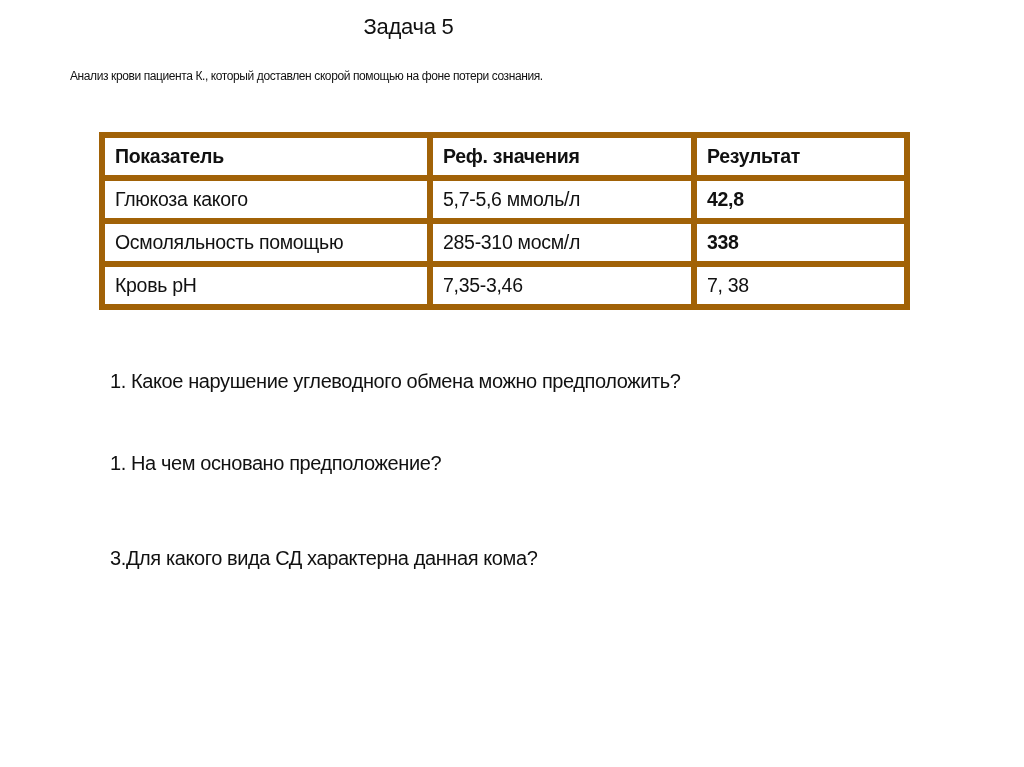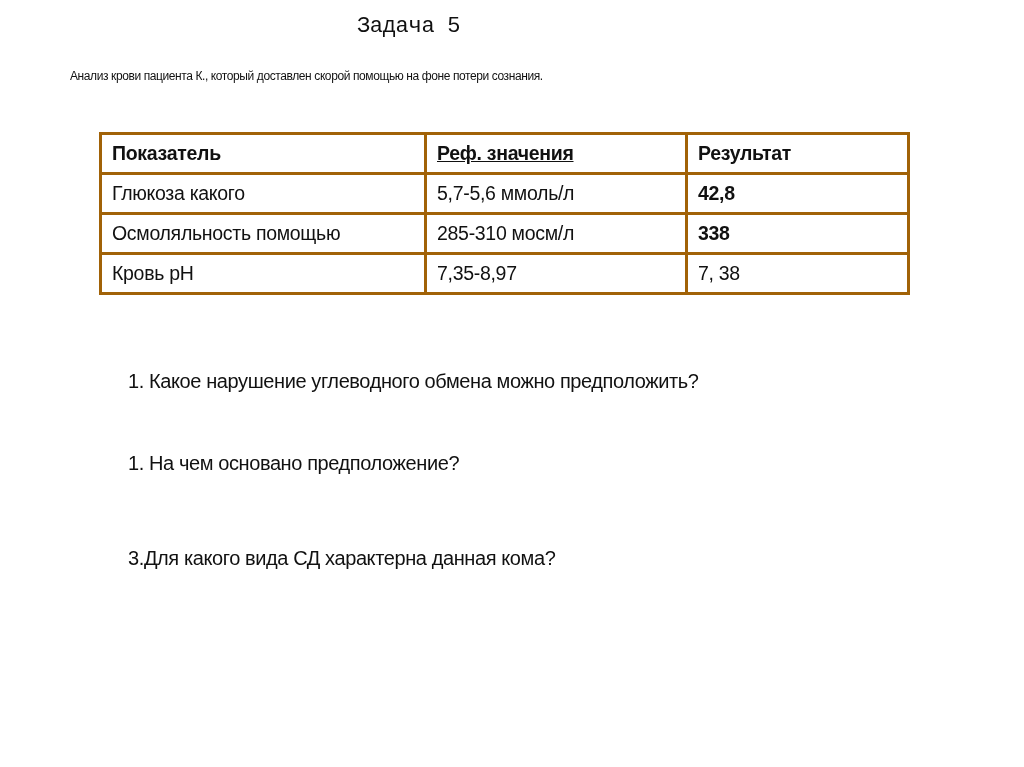--- a/index.html
+++ b/index.html
@@ -2,40 +2,40 @@
 <html><head>
 <meta charset="utf-8">
 <style>
   html, body { margin: 0; padding: 0; }
   body {
     width: 1024px; height: 767px; background: #ffffff; position: relative; overflow: hidden;
     font-family: "Liberation Sans", sans-serif; color: #111;
   }
   .title {
     position: absolute; top: 14px; left: 0; width: 817px; text-align: center;
-    font-size: 22px; letter-spacing: -0.3px; font-family: Liberation Mono, monospace;
+    font-size: 22px; letter-spacing: -0.3px;
   }
   .intro {
     position: absolute; top: 61px; left: 70px; width: 860px;
     font-size: 12px; line-height: 30px; letter-spacing: -0.4px;
   }
   table.lab {
     position: absolute; top: 132px; left: 99px; width: 811px;
     border-collapse: collapse; font-size: 19.5px; letter-spacing: -0.3px;
   }
   table.lab td, table.lab th {
-    border: 3px solid #a16207; height: 37px; padding: 0 0 0 10px; text-align: left;
+    border: 6px solid #a16207; height: 37px; padding: 0 0 0 10px; text-align: left;
     vertical-align: middle;
   }
   table.lab th { font-weight: bold; }
   .col1 { width: 312px; }
-  .col2 { width: 248px; text-decoration: underline; }
+  .col2 { width: 248px; }
   .bold { font-weight: bold; }
   .q {
-    position: absolute; left: 128px; font-size: 20px; letter-spacing: -0.4px;
+    position: absolute; left: 110px; font-size: 20px; letter-spacing: -0.4px;
   }
 </style>
 </head>
 <body>
 
 <div class="title">Задача 5</div>
 <div class="intro">Анализ крови пациента К., который доставлен скорой помощью на фоне потери сознания.</div>
 
 <table class="lab">
   <tbody>
@@ -49,21 +49,21 @@
     <td>5,7-5,6 ммоль/л</td>
     <td class="bold">42,8</td>
   </tr>
   <tr>
     <td>Осмоляльность помощью</td>
     <td>285-310 мосм/л</td>
     <td class="bold">338</td>
   </tr>
   <tr>
     <td>Кровь pH</td>
-    <td>7,35-8,97</td>
+    <td>7,35-3,46</td>
     <td>7, 38</td>
   </tr>
 </tbody>
   </table>
 
 <div class="q" style="top:370px;">1. Какое нарушение углеводного обмена можно предположить?</div>
 <div class="q" style="top:452px;">1. На чем основано предположение?</div>
 <div class="q" style="top:547px;">3.Для какого вида СД характерна данная кома?</div>
 
 </body></html>

